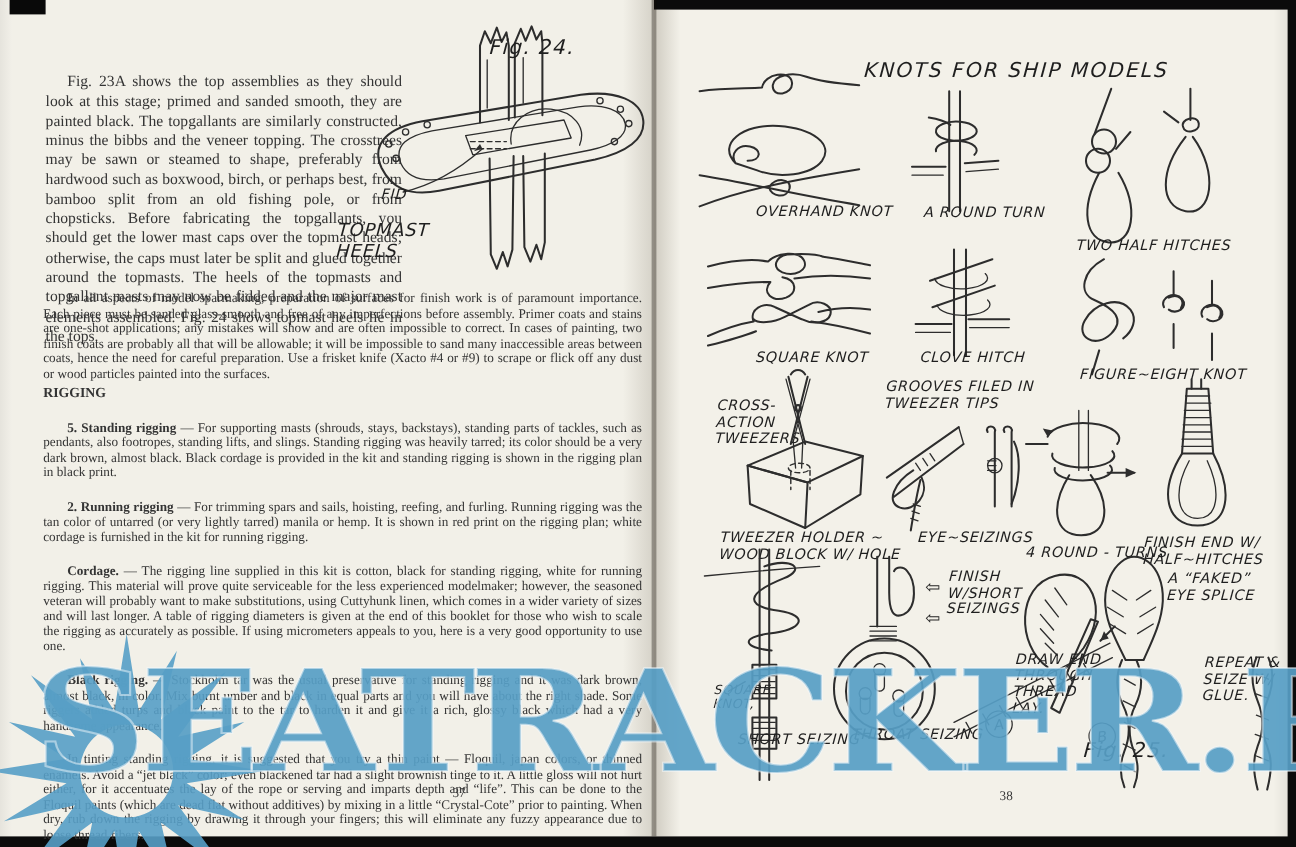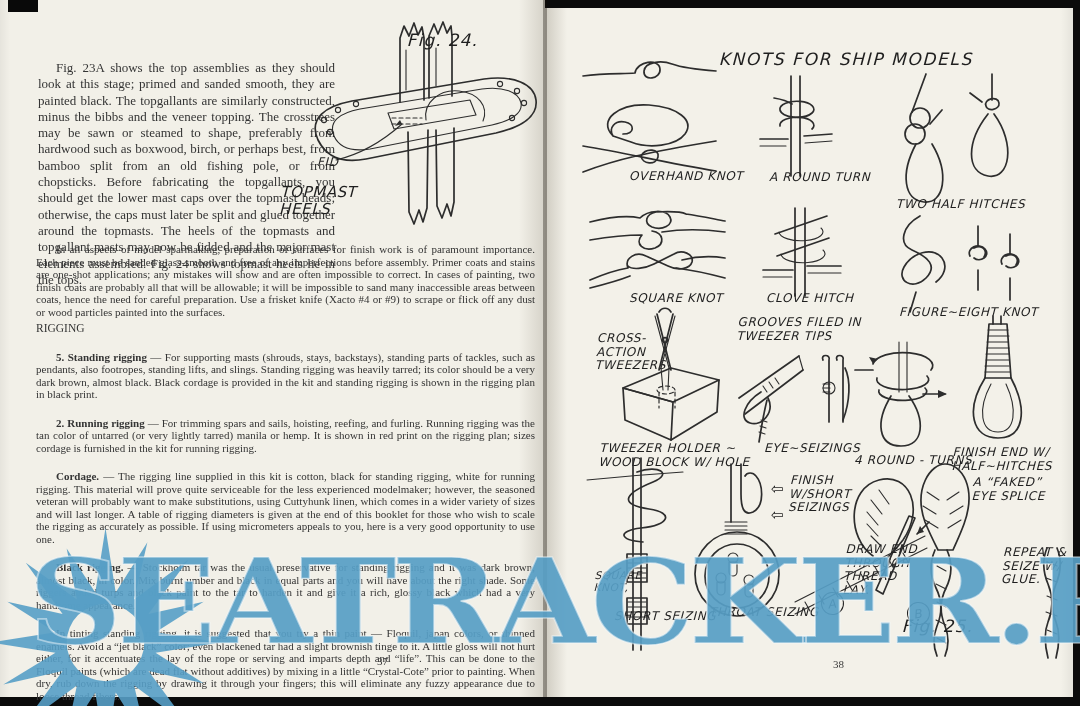--- a/index.html
+++ b/index.html
@@ -16,21 +16,21 @@
        linear-gradient(90deg,rgba(60,50,30,.20),rgba(0,0,0,0) 22px),
        linear-gradient(270deg,rgba(0,0,0,.06),rgba(0,0,0,0) 12px),
        #f3f1e9;}
   .corner{position:absolute;background:#090909;}
   
   #p1{position:absolute;left:38px;top:60px;width:297px;
       font-size:13px;line-height:16.3px;text-align:justify;text-indent:18px;}
   #left-body{position:absolute;left:36px;top:227px;width:499px;
       font-size:11px;line-height:12.5px;text-align:justify;}
   #left-body p{margin:16px 0 1px;text-indent:20px;}
-  #left-body .hd{font-weight:normal;text-indent:0;margin-top:4px;margin-bottom:1px;font-size:11.5px;}
+  #left-body .hd{font-weight:bold;text-indent:0;margin-top:4px;margin-bottom:1px;font-size:11.5px;}
   .pagenum{position:absolute;font-size:11px;color:#3a3a3a;}
   
   .hand{position:absolute;font-family:"DejaVu Sans",sans-serif;font-style:italic;
         color:#1f1f1f;font-size:12px;line-height:13.5px;letter-spacing:.6px;
         transform:skewX(-4deg);white-space:normal;}
   .hand.nw{white-space:nowrap;}
   .hand-title{font-size:17px;letter-spacing:1.6px;white-space:nowrap;}
   .hand-big{font-size:17px;letter-spacing:1px;white-space:nowrap;}
   .hand-sm{font-size:10.5px;line-height:11.5px;}
   .marker{position:absolute;width:21px;height:21px;border:1.6px solid #222;border-radius:50%;
@@ -90,21 +90,21 @@
     <path class="fillink" d="M114,104 l-7,2 5,-6 z"></path>
   </svg>
   <div class="hand hand-big" style="left:408px;top:34px;">Fig. 24.</div>
   <div class="hand nw" style="left:318px;top:156px;">FID</div>
   <div class="hand" style="left:281px;top:184px;width:78px;font-size:15px;line-height:17px;">TOPMAST HEELS</div>
 
   <div id="left-body">
     <p>In all aspects of model sparmaking, preparation of surfaces for finish work is of paramount importance. Each piece must be sanded glass-smooth and free of any imperfections before assembly. Primer coats and stains are one-shot applications; any mistakes will show and are often impossible to correct. In cases of painting, two finish coats are probably all that will be allowable; it will be impossible to sand many inaccessible areas between coats, hence the need for careful preparation. Use a frisket knife (Xacto #4 or #9) to scrape or flick off any dust or wood particles painted into the surfaces.</p>
     <p class="hd">RIGGING</p>
     <p><b>5.  Standing rigging </b><span>— For supporting masts (shrouds, stays, backstays), standing parts of tackles, such as pendants, also footropes, standing lifts, and slings. Standing rigging was heavily tarred; its color should be a very dark brown, almost black. Black cordage is provided in the kit and standing rigging is shown in the rigging plan in black print.</span></p>
-    <p><b>2.  Running rigging </b><span>— For trimming spars and sails, hoisting, reefing, and furling. Running rigging was the tan color of untarred (or very lightly tarred) manila or hemp. It is shown in red print on the rigging plan; sizes cordage is furnished in the kit for running rigging.</span></p>
+    <p><b>2.  Running rigging </b><span>— For trimming spars and sails, hoisting, reefing, and furling. Running rigging was the tan color of untarred (or very lightly tarred) manila or hemp. It is shown in red print on the rigging plan; white cordage is furnished in the kit for running rigging.</span></p>
     <p><b>Cordage. </b><span>— The rigging line supplied in this kit is cotton, black for standing rigging, white for running rigging. This material will prove quite serviceable for the less experienced modelmaker; however, the seasoned veteran will probably want to make substitutions, using Cuttyhunk linen, which comes in a wider variety of sizes and will last longer. A table of rigging diameters is given at the end of this booklet for those who wish to scale the rigging as accurately as possible. If using micrometers appeals to you, here is a very good opportunity to use one.</span></p>
     <p><b>Black rigging. </b><span>— Stockholm tar was the usual preservative for standing rigging and it was dark brown, almost black, in color. Mix burnt umber and black in equal parts and you will have about the right shade. Some riggers added turps and black paint to the tar to harden it and give it a rich, glossy black which had a very handsome appearance.</span></p>
     <p>In tinting standing rigging, it is suggested that you try a thin paint — Floquil, japan colors, or thinned enamels. Avoid a “jet black” color; even blackened tar had a slight brownish tinge to it. A little gloss will not hurt either, for it accentuates the lay of the rope or serving and imparts depth and “life”. This can be done to the Floquil paints (which are dead flat without additives) by mixing in a little “Crystal-Cote” prior to painting. When dry, rub down the rigging by drawing it through your fingers; this will eliminate any fuzzy appearance due to loose thread fibers.</p>
   </div>
 
   <div class="pagenum" style="left:377px;top:655px;">37</div>
 </div>
 
 <div class="page" id="right-page">
 

